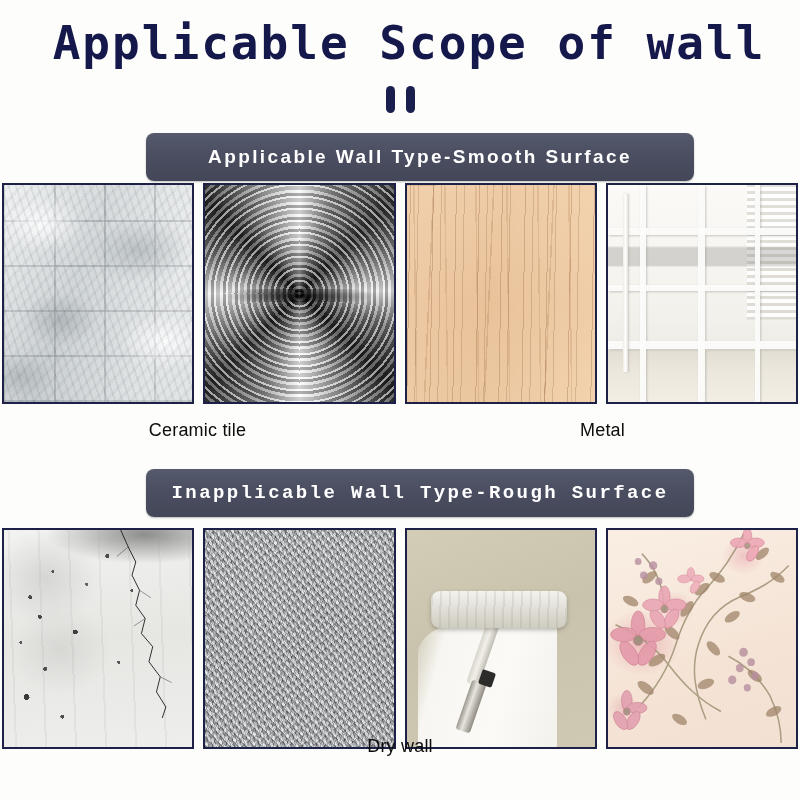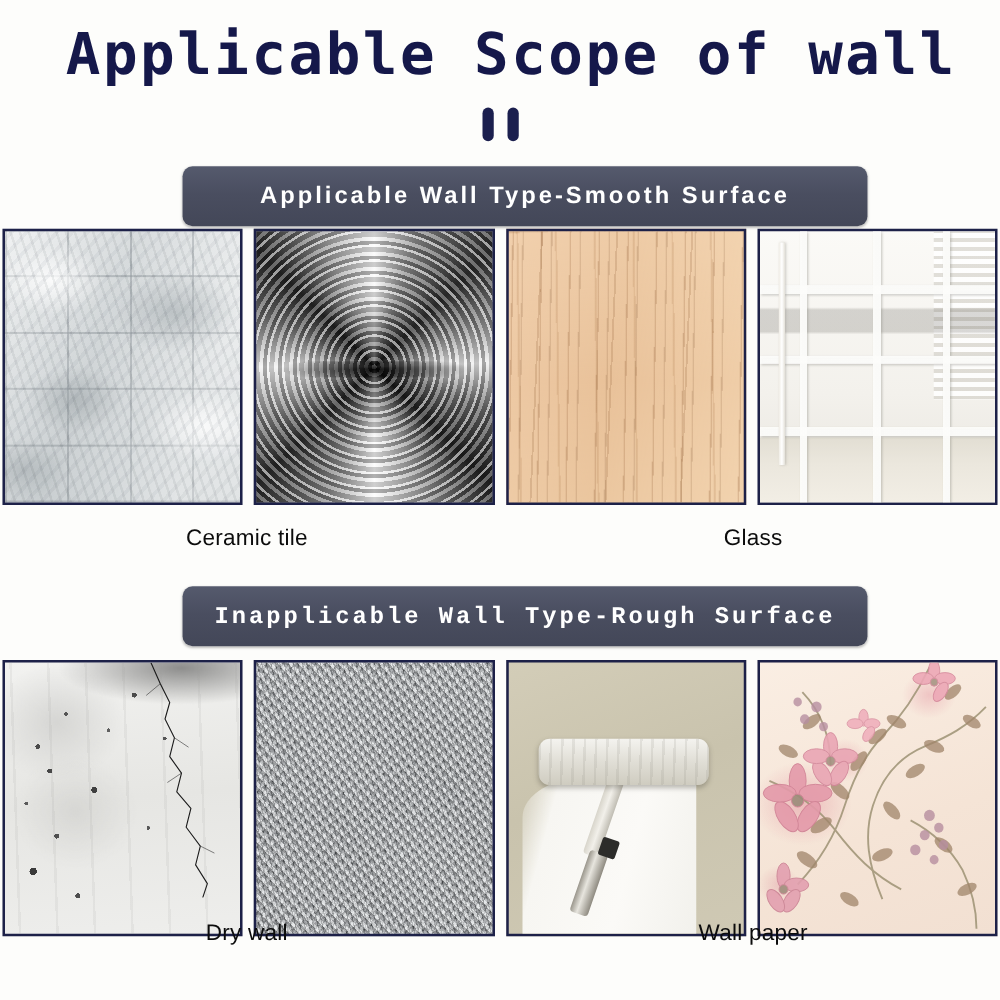--- a/index.html
+++ b/index.html
@@ -368,21 +368,21 @@
     <div class="glass-room"></div>
     <div class="glass-floor"></div>
     <div class="glass-grid"></div>
     <div class="glass-post"></div>
   </div>
 
 </div>
 
 <div class="label-row" id="labels-smooth">
   <div class="tile-label">Ceramic tile</div>
-  <div class="tile-label">Glass</div>
+  <div class="tile-label">Metal</div>
 </div>
 
 <div class="section-banner" id="banner-rough">Inapplicable Wall Type-Rough Surface</div>
 
 <div class="tile-row" id="row-rough">
 
   <div class="tile tex-dry">
     <div class="dry-streaks"></div>
     <div class="dry-speckles"></div>
     <svg class="dry-crack" viewBox="0 0 100 100" preserveAspectRatio="none">
@@ -479,14 +479,13 @@
           <ellipse cx="-3.6" cy="-1.2" rx="3.4" ry="2"></ellipse>
         </g>
       </g>
     </svg>
   </div>
 
 </div>
 
 <div class="label-row" id="labels-rough">
   <div class="tile-label">Dry wall</div>
-  <div class="tile-label">Wall paper</div>
 </div>
 
 </body></html>

